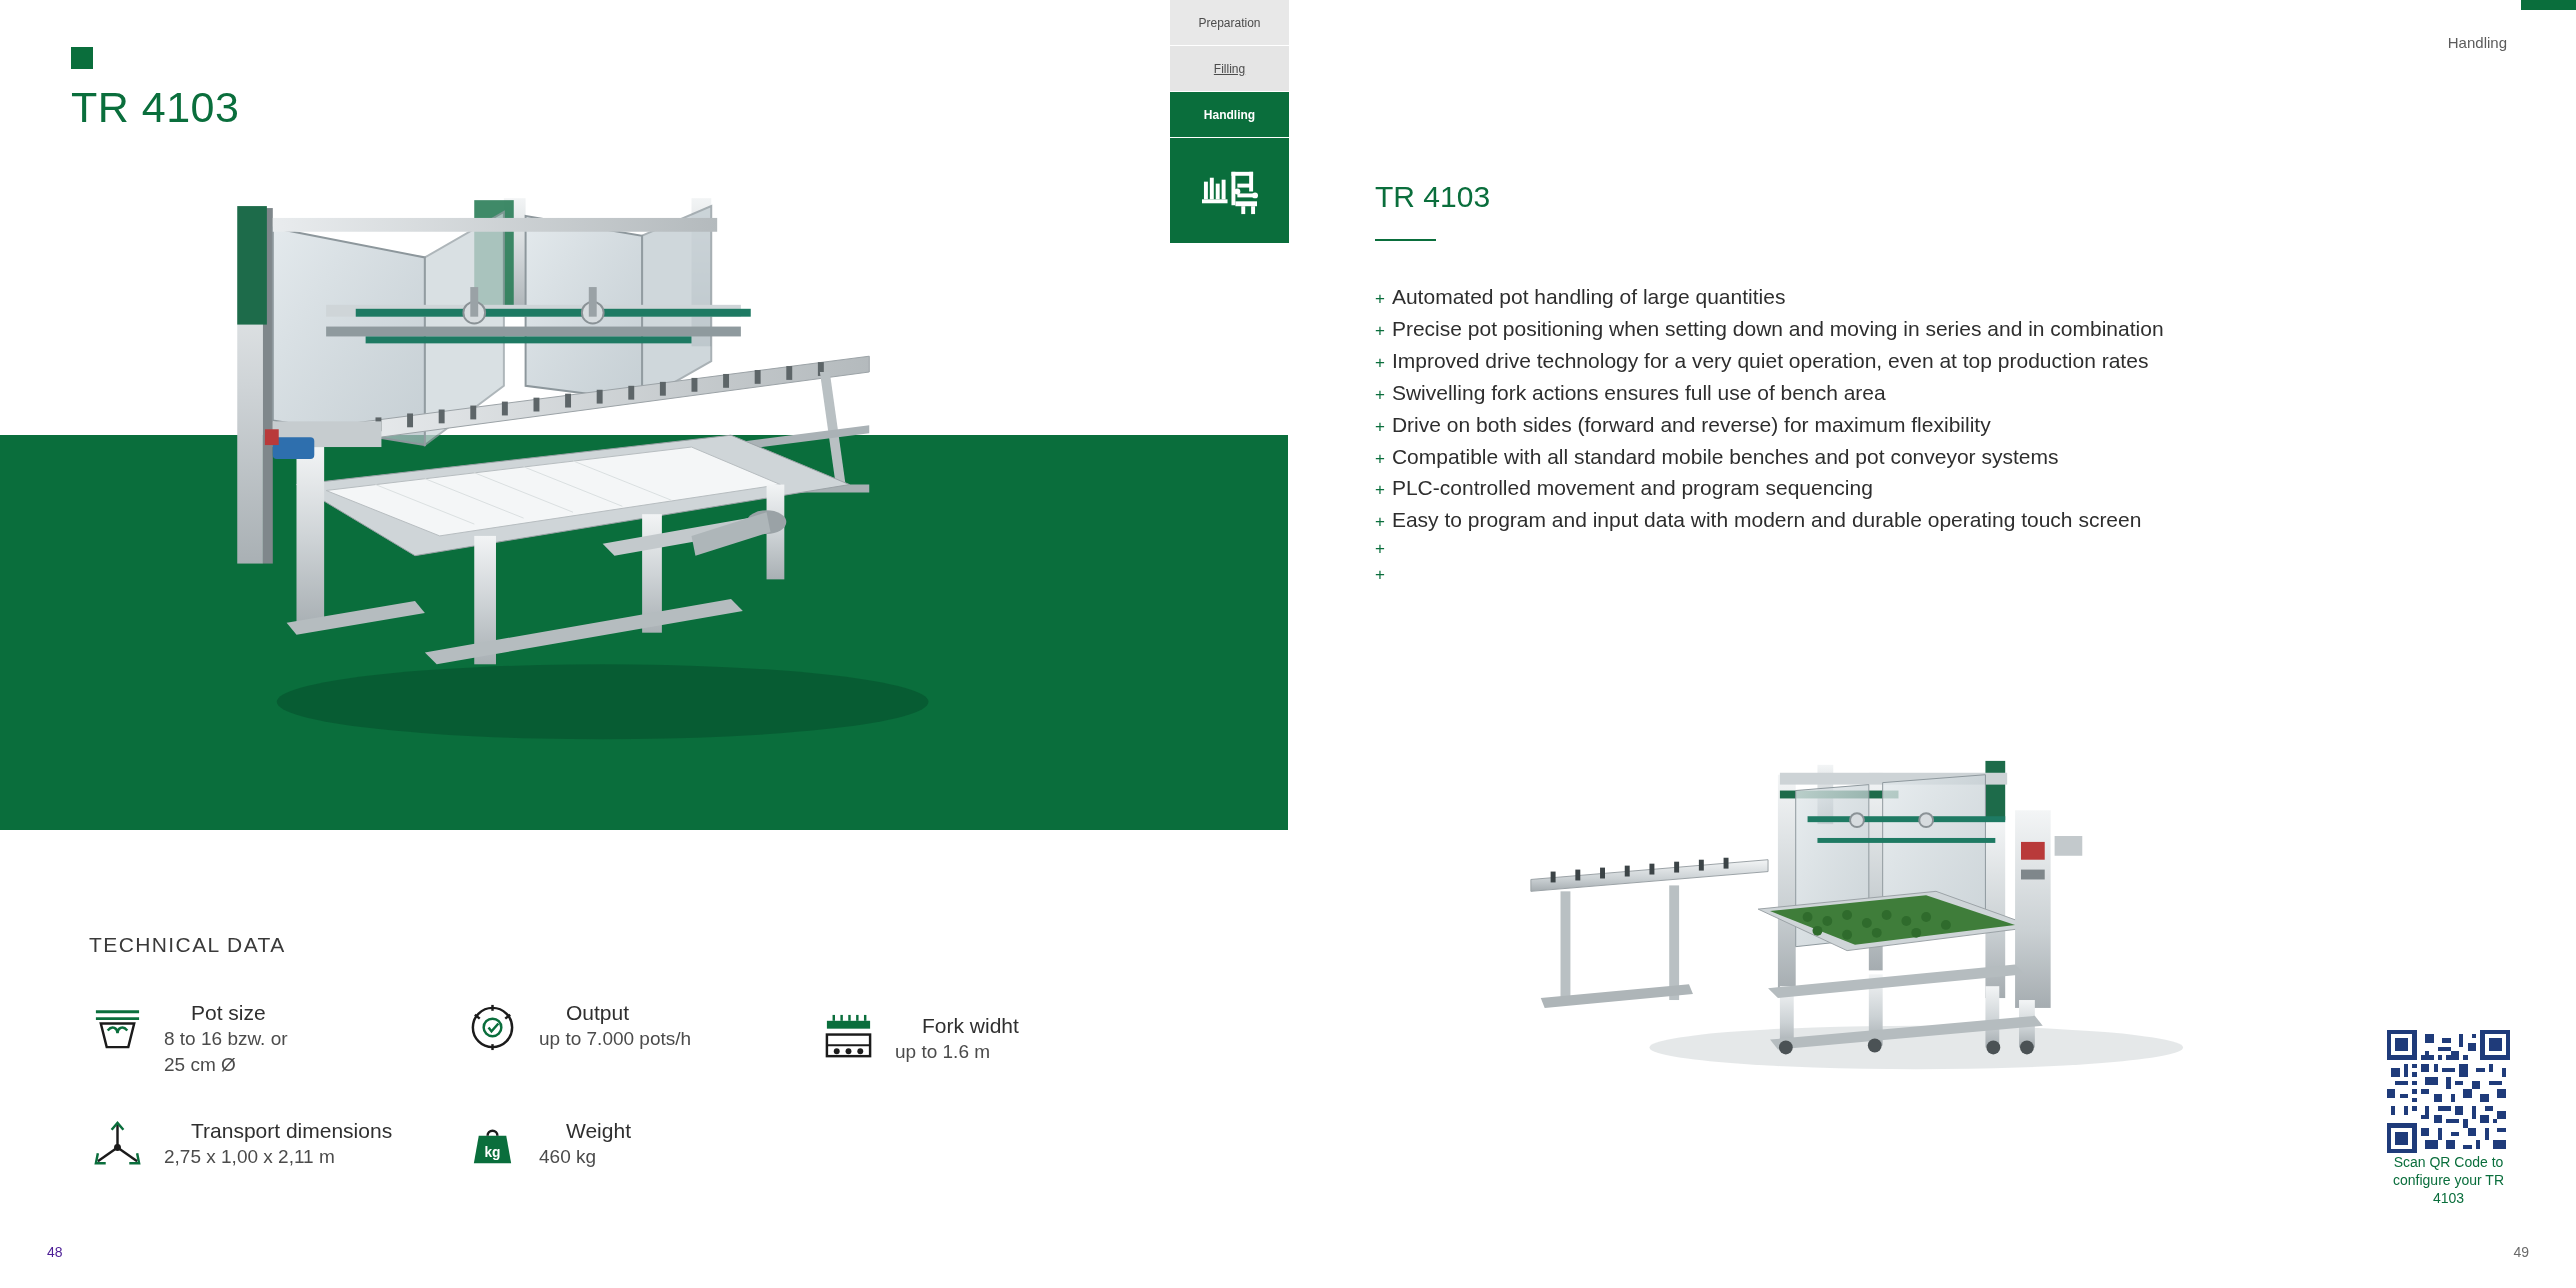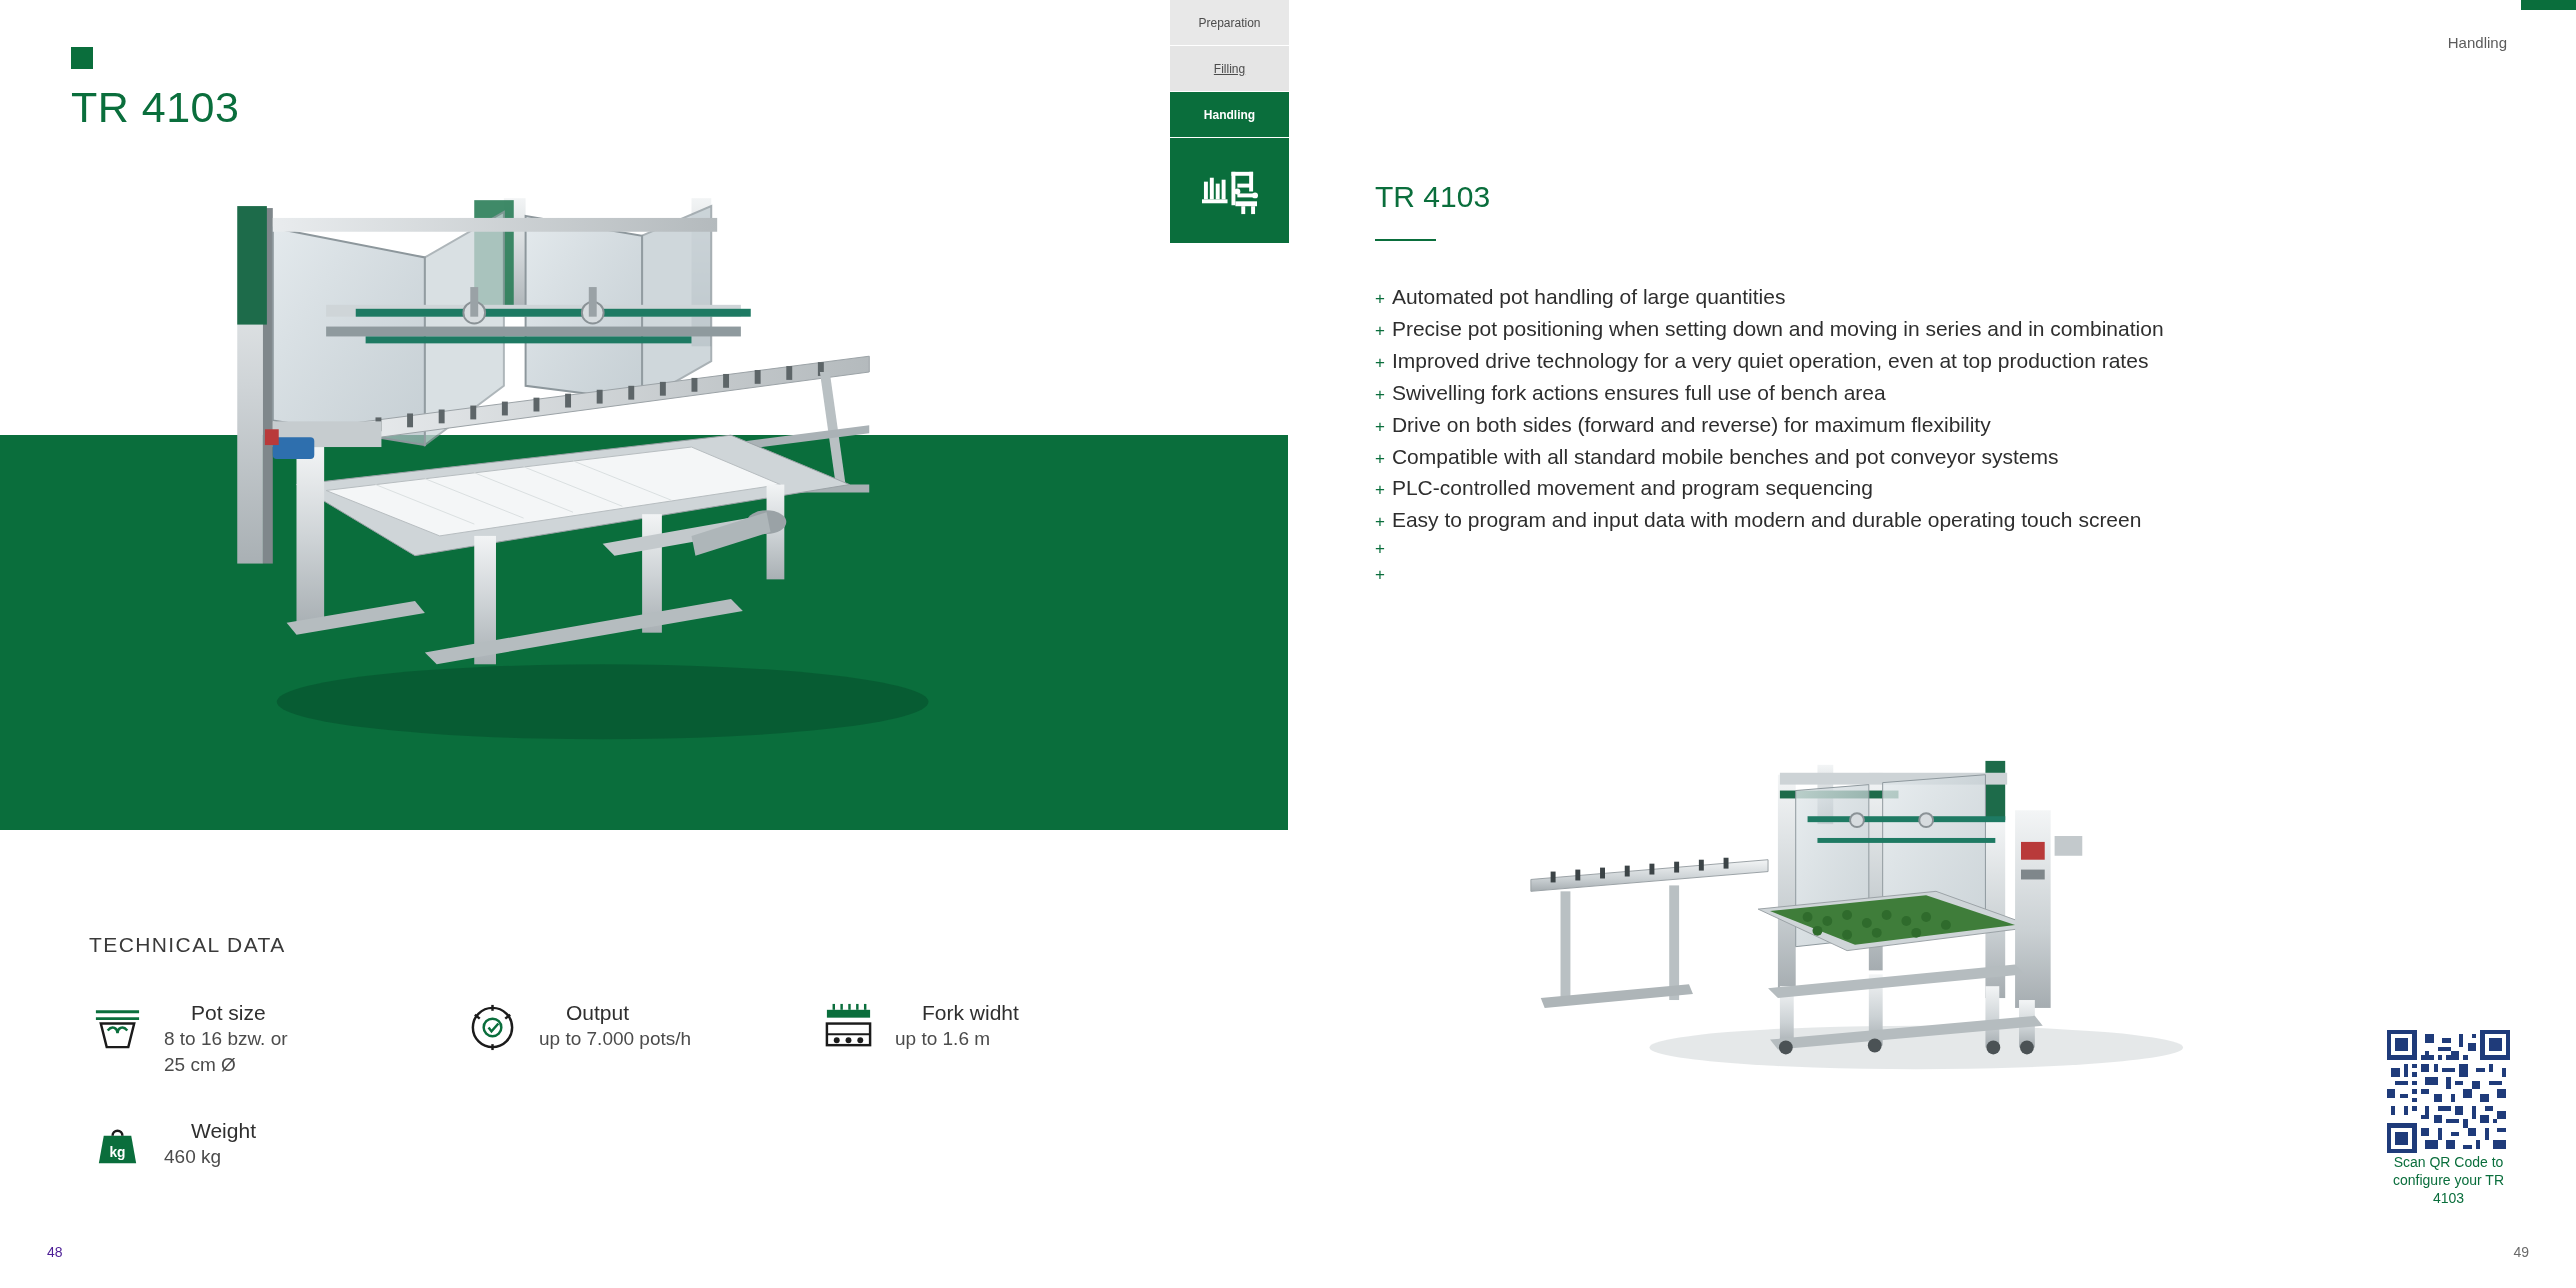--- a/index.html
+++ b/index.html
@@ -80,21 +80,21 @@
   }
   .tech-grid {
     position: absolute;
     left: 87px; top: 998px;
     width: 1037px;
   }
   .tech-row { display: flex; margin-bottom: 38px; }
   .tech-item { display: flex; align-items: flex-start; }
   .tech-item.c1 { width: 375px; }
   .tech-item.c2 { width: 356px; }
-  .tech-item.c3 { width: 296px; }
+  .tech-item.c3 { width: 296px; align-items: center; }
   .tech-icon {
     width: 61px; height: 57px;
     flex: 0 0 61px;
     margin-right: 16px;
     display: flex; align-items: center; justify-content: center;
   }
   .tech-text { padding-top: 2px; }
   .tech-label {
     font-size: 21px;
     color: #2f2f2f;
@@ -381,20 +381,37 @@
           </div>
           <div class="tech-text">
             <div class="tech-label">Fork widht</div>
             <div class="tech-value">up to 1.6 m</div>
           </div>
         </div>
       </div>
 
       <div class="tech-row">
 
+        <div class="tech-item c1">
+          <div class="tech-icon">
+            <svg width="55" height="53" viewBox="0 0 56 54">
+              <path d="M28 6 L28 30" stroke="#1b1b1b" stroke-width="2.5"></path>
+              <path d="M28 30 L8 44" stroke="#1b1b1b" stroke-width="2.5"></path>
+              <path d="M28 30 L48 44" stroke="#1b1b1b" stroke-width="2.5"></path>
+              <path d="M22 12 L28 5 L34 12" fill="none" stroke="#0a6e3c" stroke-width="2.5"></path>
+              <path d="M8 36 L6 46 L16 46" fill="none" stroke="#0a6e3c" stroke-width="2.5"></path>
+              <path d="M48 36 L50 46 L40 46" fill="none" stroke="#0a6e3c" stroke-width="2.5"></path>
+              <circle cx="28" cy="30" r="3.5" fill="#1b1b1b"></circle>
+            </svg>
+          </div>
+          <div class="tech-text">
+            <div class="tech-label">Transport dimensions</div>
+            <div class="tech-value">2,75 x 1,00 x 2,11 m</div>
+          </div>
+        </div>
 
         <div class="tech-item c2">
           <div class="tech-icon">
             <svg width="55" height="53" viewBox="0 0 56 54">
               <path d="M14 18 L42 18 L47 46 L9 46 Z" fill="#0a6e3c"></path>
               <path d="M23 18 a5 5 0 0 1 10 0" fill="none" stroke="#1b1b1b" stroke-width="2.5"></path>
               <text x="28" y="40" font-size="14" font-family="Liberation Sans, sans-serif" fill="#ffffff" text-anchor="middle" font-weight="bold">kg</text>
             </svg>
           </div>
           <div class="tech-text">

